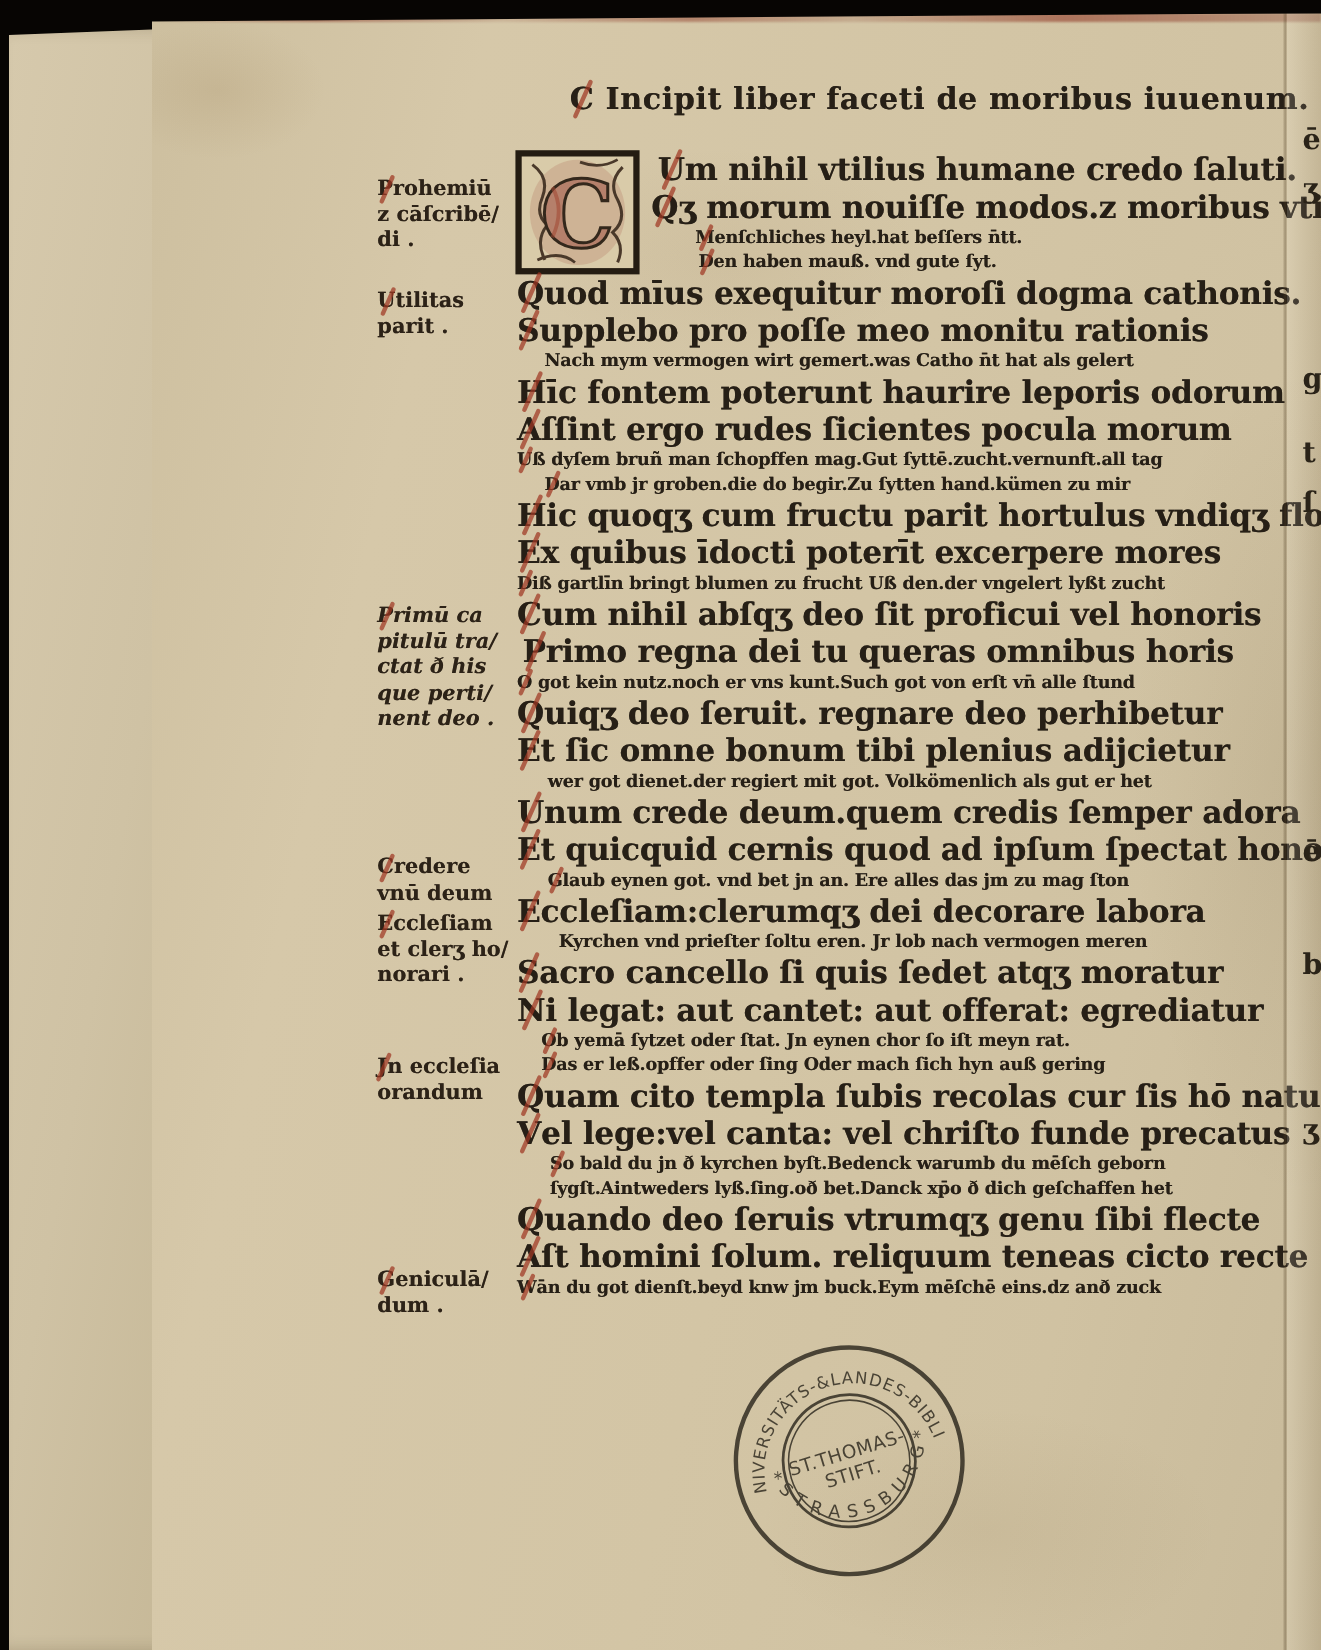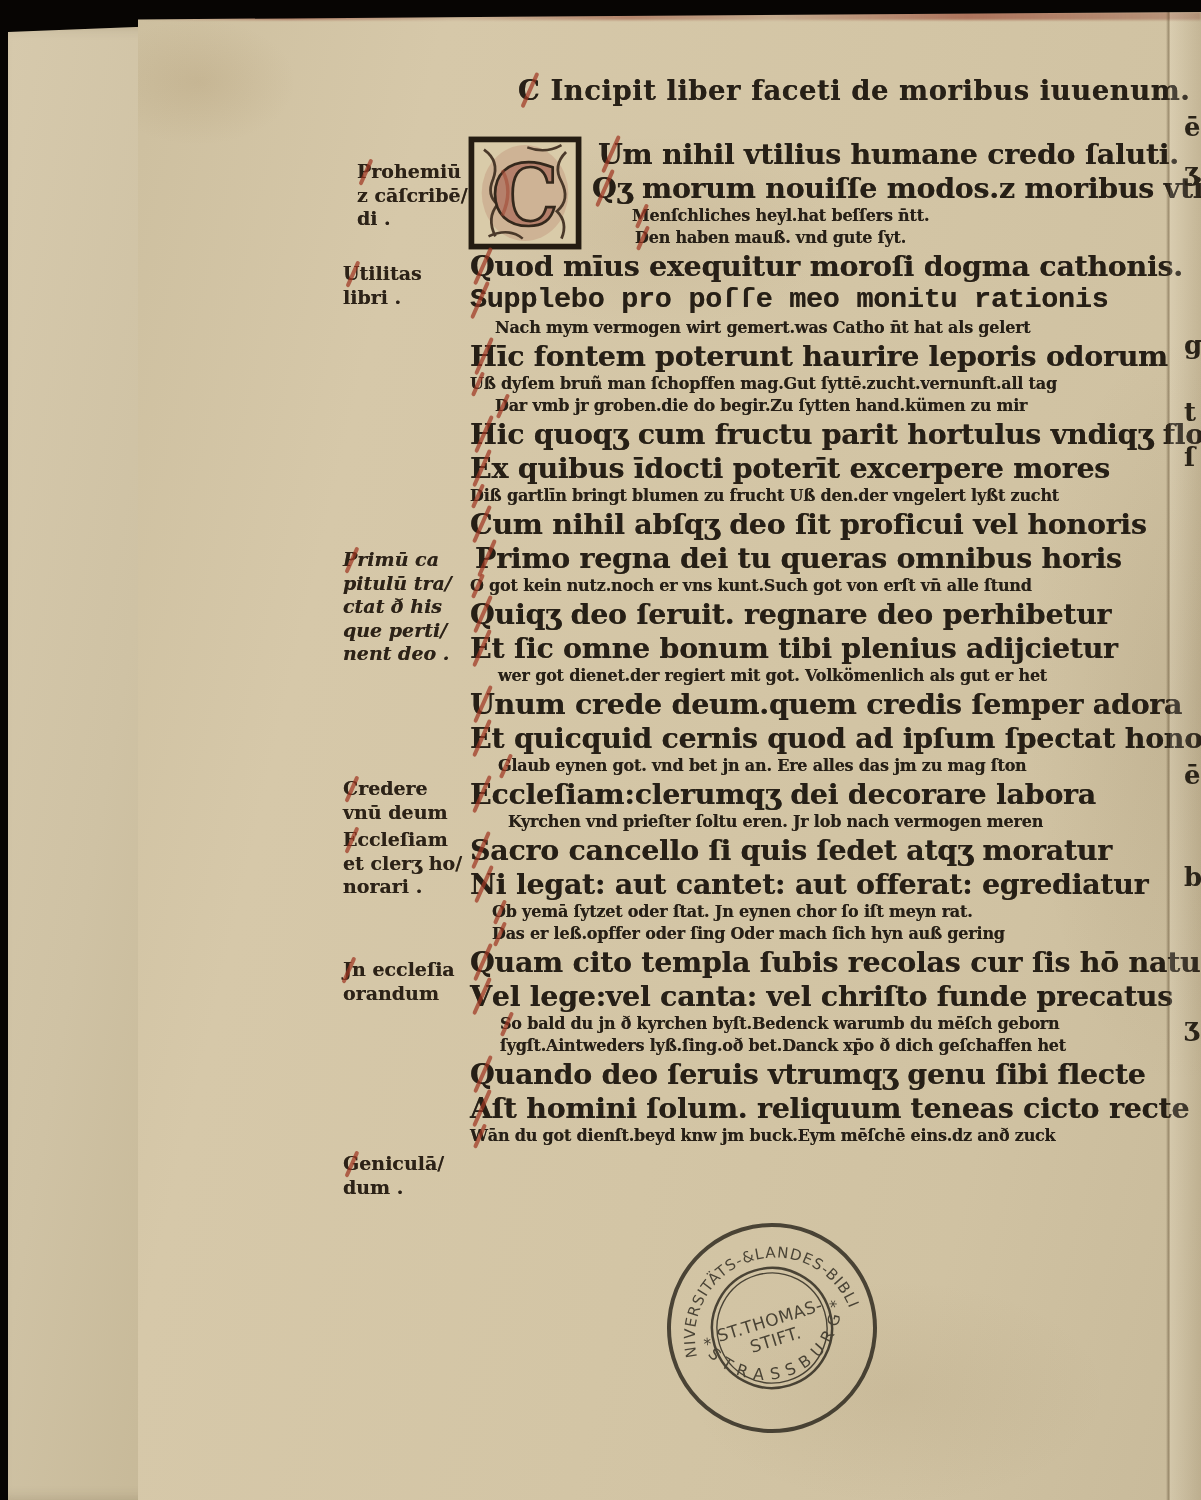--- a/index.html
+++ b/index.html
@@ -104,23 +104,24 @@
       <path d="M30 30 q10 18 0 40" fill="none" stroke="rgba(160,70,50,.55)" stroke-width="3"></path>
     </svg>
   </div>
 
   <div class="text-block">
       <div class="line latin" style="padding-left: 128px;"><span class="ri">U</span>m nihil vtilius humane credo ſaluti.</div>
       <div class="line latin" style="padding-left: 122px;"><span class="ri">Q</span>ʒ morum nouiſſe modos.z moribus vti</div>
       <div class="line german" style="padding-left: 162px;"><span class="ri">M</span>enſchliches heyl.hat beſſers n̄tt.</div>
       <div class="line german" style="padding-left: 165px;"><span class="ri">D</span>en haben mauß. vnd gute ſyt.</div>
       <div class="line latin" style="padding-left: 0px;"><span class="ri">Q</span>uod mīus exequitur moroſi dogma cathonis.</div>
-      <div class="line latin" style="padding-left: 0px; font-family: Liberation Mono, monospace;"><span class="ri">S</span>upplebo pro poſſe meo monitu  rationis</div>
+      <div class="line latin" style="padding-left: 0px;"><span class="ri">S</span>upplebo pro poſſe meo monitu  rationis</div>
       <div class="line german" style="padding-left: 25px;">Nach mym vermogen wirt gemert.was Catho n̄t hat als gelert</div>
       <div class="line latin" style="padding-left: 0px;"><span class="ri">H</span>īc fontem poterunt haurire leporis odorum</div>
+      <div class="line latin" style="padding-left: 0px;"><span class="ri">A</span>ſſint ergo rudes ſicientes pocula morum</div>
       <div class="line german" style="padding-left: 0px;"><span class="ri">U</span>ß dyſem bruñ man ſchopffen mag.Gut ſyttē.zucht.vernunft.all tag</div>
       <div class="line german" style="padding-left: 25px;"><span class="ri">D</span>ar vmb jr groben.die do begir.Zu ſytten hand.kümen zu mir</div>
       <div class="line latin" style="padding-left: 0px;"><span class="ri">H</span>ic quoqʒ cum fructu parit hortulus vndiqʒ flores</div>
       <div class="line latin" style="padding-left: 0px;"><span class="ri">E</span>x quibus īdocti poterīt excerpere mores</div>
       <div class="line german" style="padding-left: 0px;"><span class="ri">D</span>iß gartlīn bringt blumen zu frucht  Uß den.der vngelert lyßt zucht</div>
       <div class="line latin" style="padding-left: 0px;"><span class="ri">C</span>um nihil abſqʒ deo ſit proficui vel honoris</div>
       <div class="line latin" style="padding-left: 5px;"><span class="ri">P</span>rimo regna dei tu queras omnibus horis</div>
       <div class="line german" style="padding-left: 0px;"><span class="ri">O</span> got kein nutz.noch er vns kunt.Such got von erſt vn̄ alle  ſtund</div>
       <div class="line latin" style="padding-left: 0px;"><span class="ri">Q</span>uiqʒ deo ſeruit. regnare deo perhibetur</div>
       <div class="line latin" style="padding-left: 0px;"><span class="ri">E</span>t ſic omne bonum tibi plenius adijcietur</div>
@@ -137,28 +138,28 @@
       <div class="line latin" style="padding-left: 0px;"><span class="ri">Q</span>uam cito templa ſubis recolas cur ſis hō natus</div>
       <div class="line latin" style="padding-left: 0px;"><span class="ri">V</span>el lege:vel canta: vel chriſto funde precatus</div>
       <div class="line german" style="padding-left: 30px;"><span class="ri">S</span>o bald du jn ð kyrchen byſt.Bedenck warumb du mēſch geborn</div>
       <div class="line german" style="padding-left: 30px;">ſygſt.Aintweders lyß.ſing.oð bet.Danck xp̄o ð dich geſchaffen het</div>
       <div class="line latin" style="padding-left: 0px;"><span class="ri">Q</span>uando deo ſeruis vtrumqʒ genu ſibi flecte</div>
       <div class="line latin" style="padding-left: 0px;"><span class="ri">A</span>ſt homini ſolum. reliquum teneas cicto recte</div>
       <div class="line german" style="padding-left: 0px;"><span class="ri">W</span>ān du got dienſt.beyd knw jm buck.Eym mēſchē eins.dz anð zuck</div>
     </div>
 
   <div id="notes-host">
-      <div class="margin-note" style="top: 148px; margin-left: 14px;">
+      <div class="margin-note" style="top: 148px;">
         <div><span class="ri">P</span>rohemiū</div>
         <div>z cāſcribē/</div>
         <div>di .</div>
       </div>
       <div class="margin-note" style="top: 250px;">
         <div><span class="ri">U</span>tilitas</div>
-        <div>libri .</div>
+        <div>parit .</div>
       </div>
       <div class="margin-note" style="top: 536px; font-style: italic;">
         <div><span class="ri">P</span>rimū ca</div>
         <div>pitulū tra/</div>
         <div>ctat ð his</div>
         <div>que perti/</div>
         <div>nent deo .</div>
       </div>
       <div class="margin-note" style="top: 765px;">
         <div><span class="ri">C</span>redere</div>

